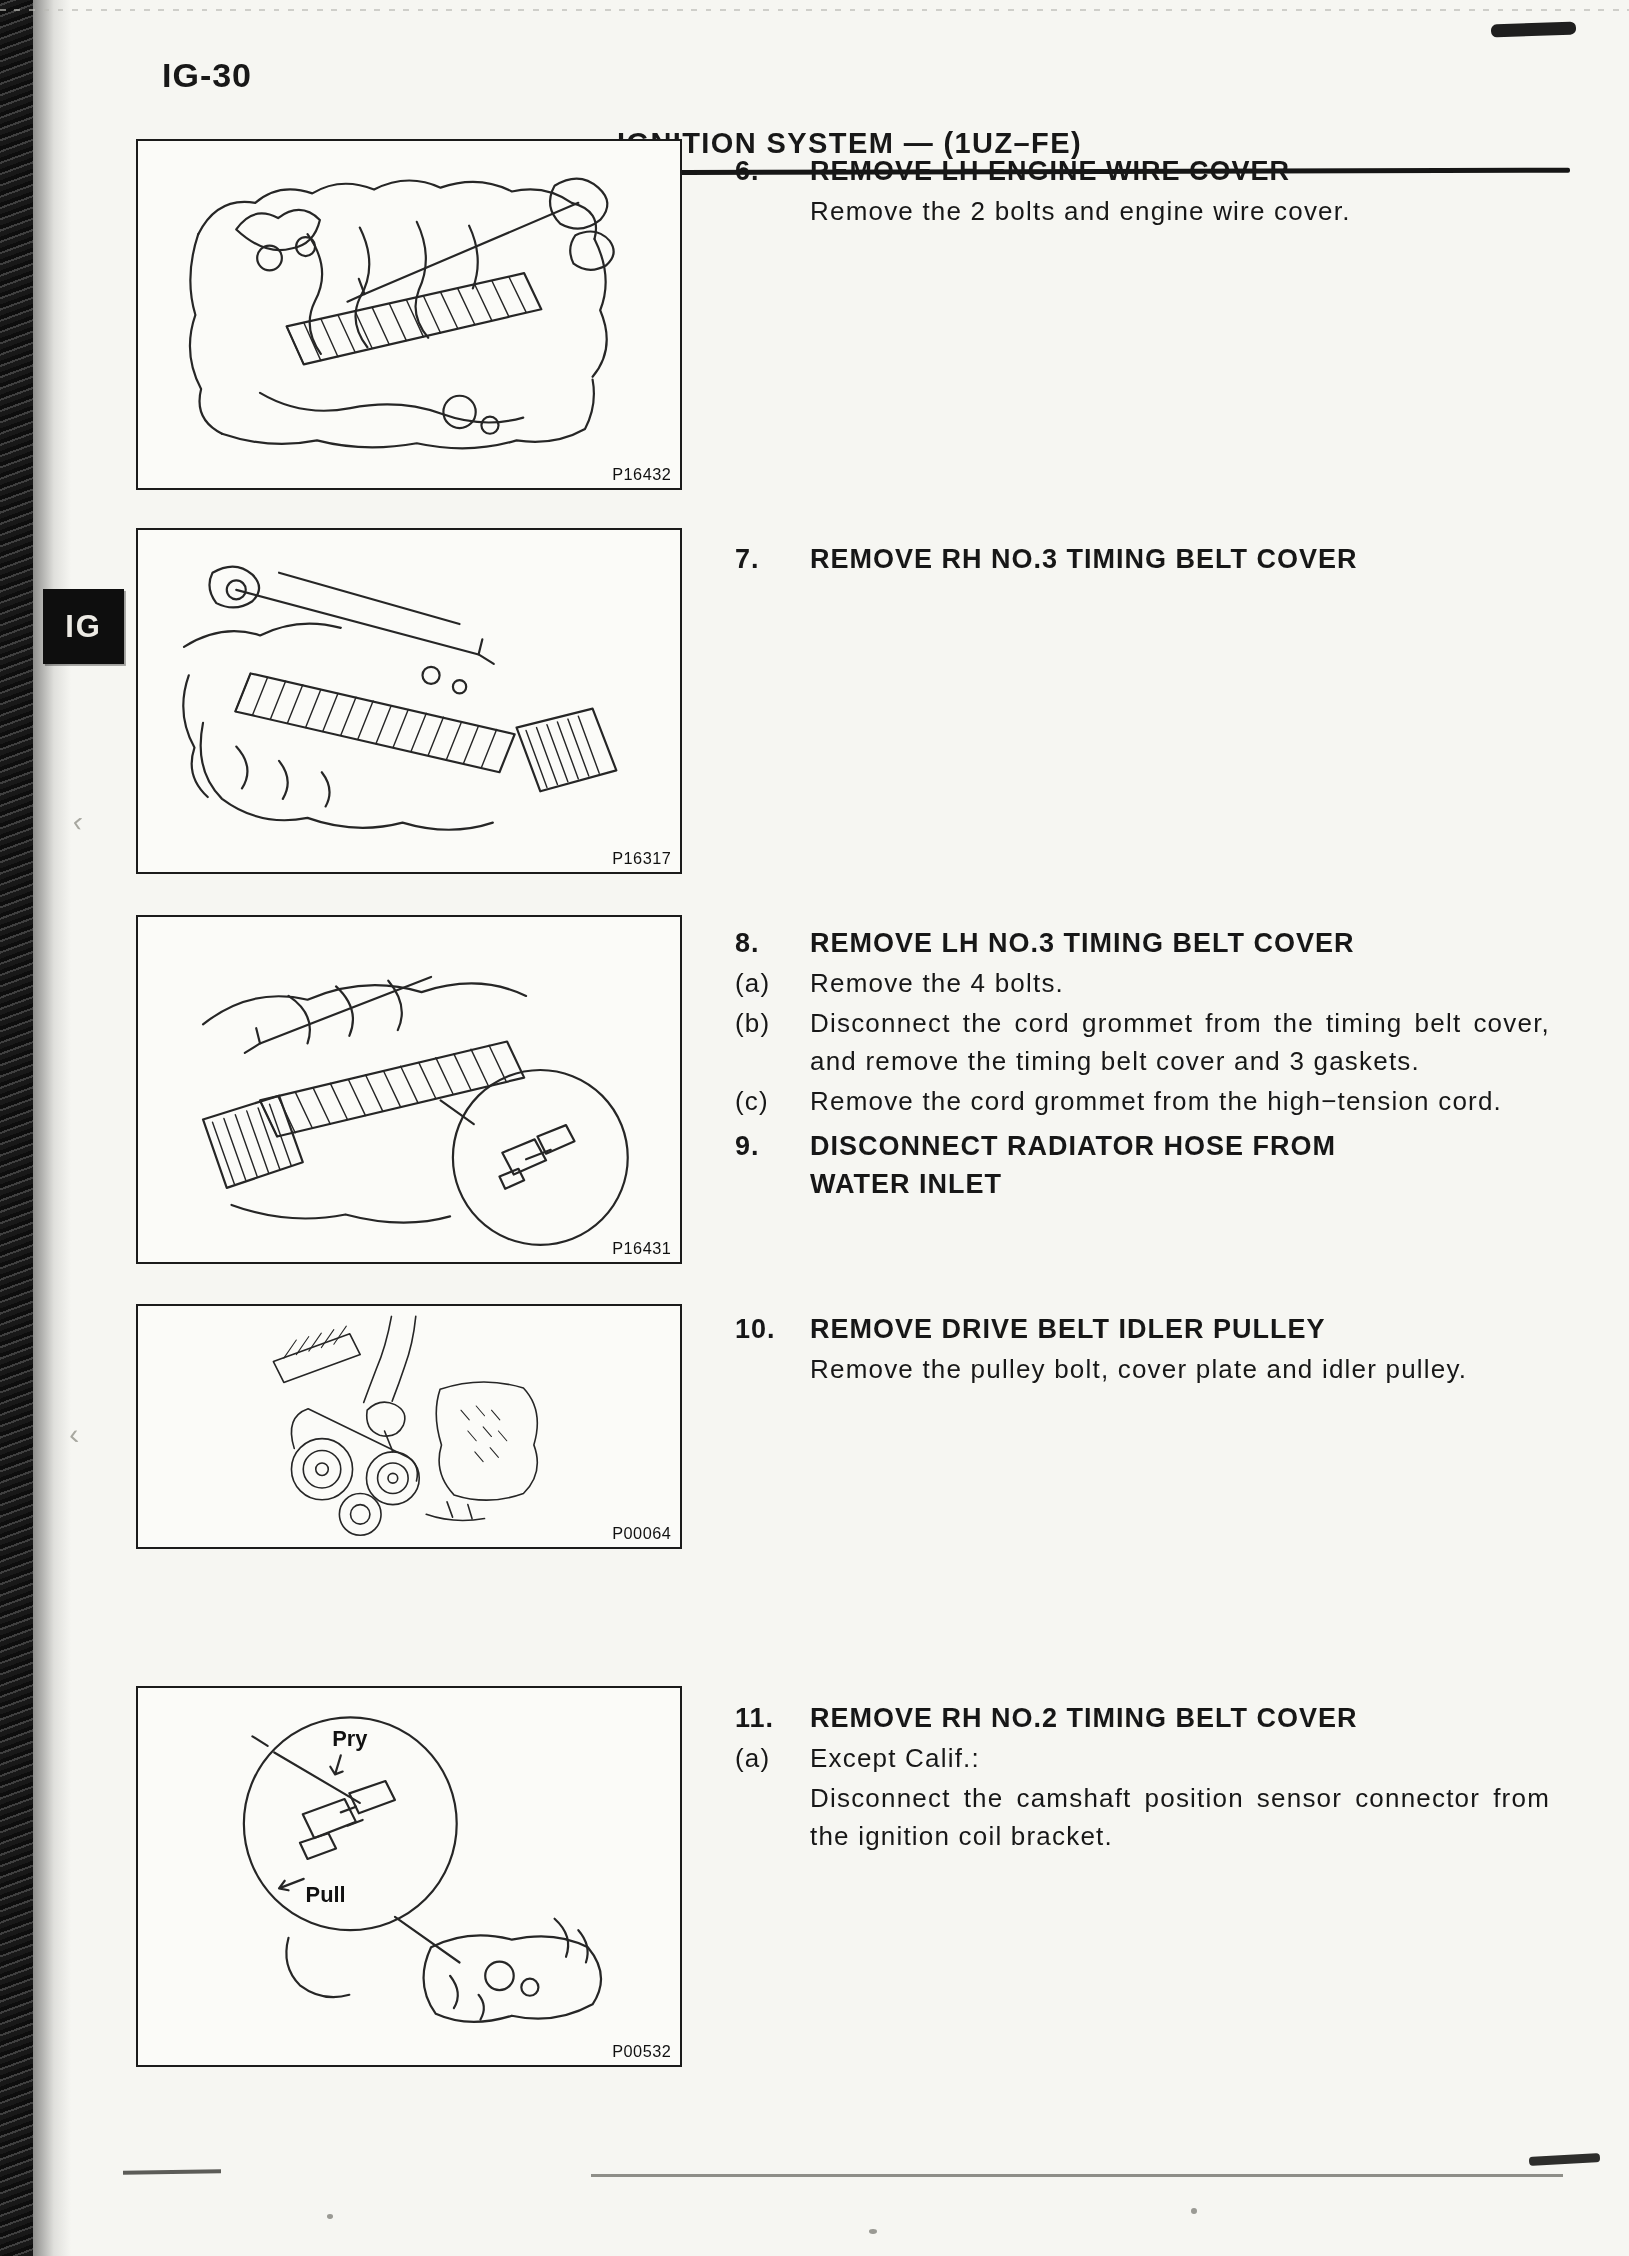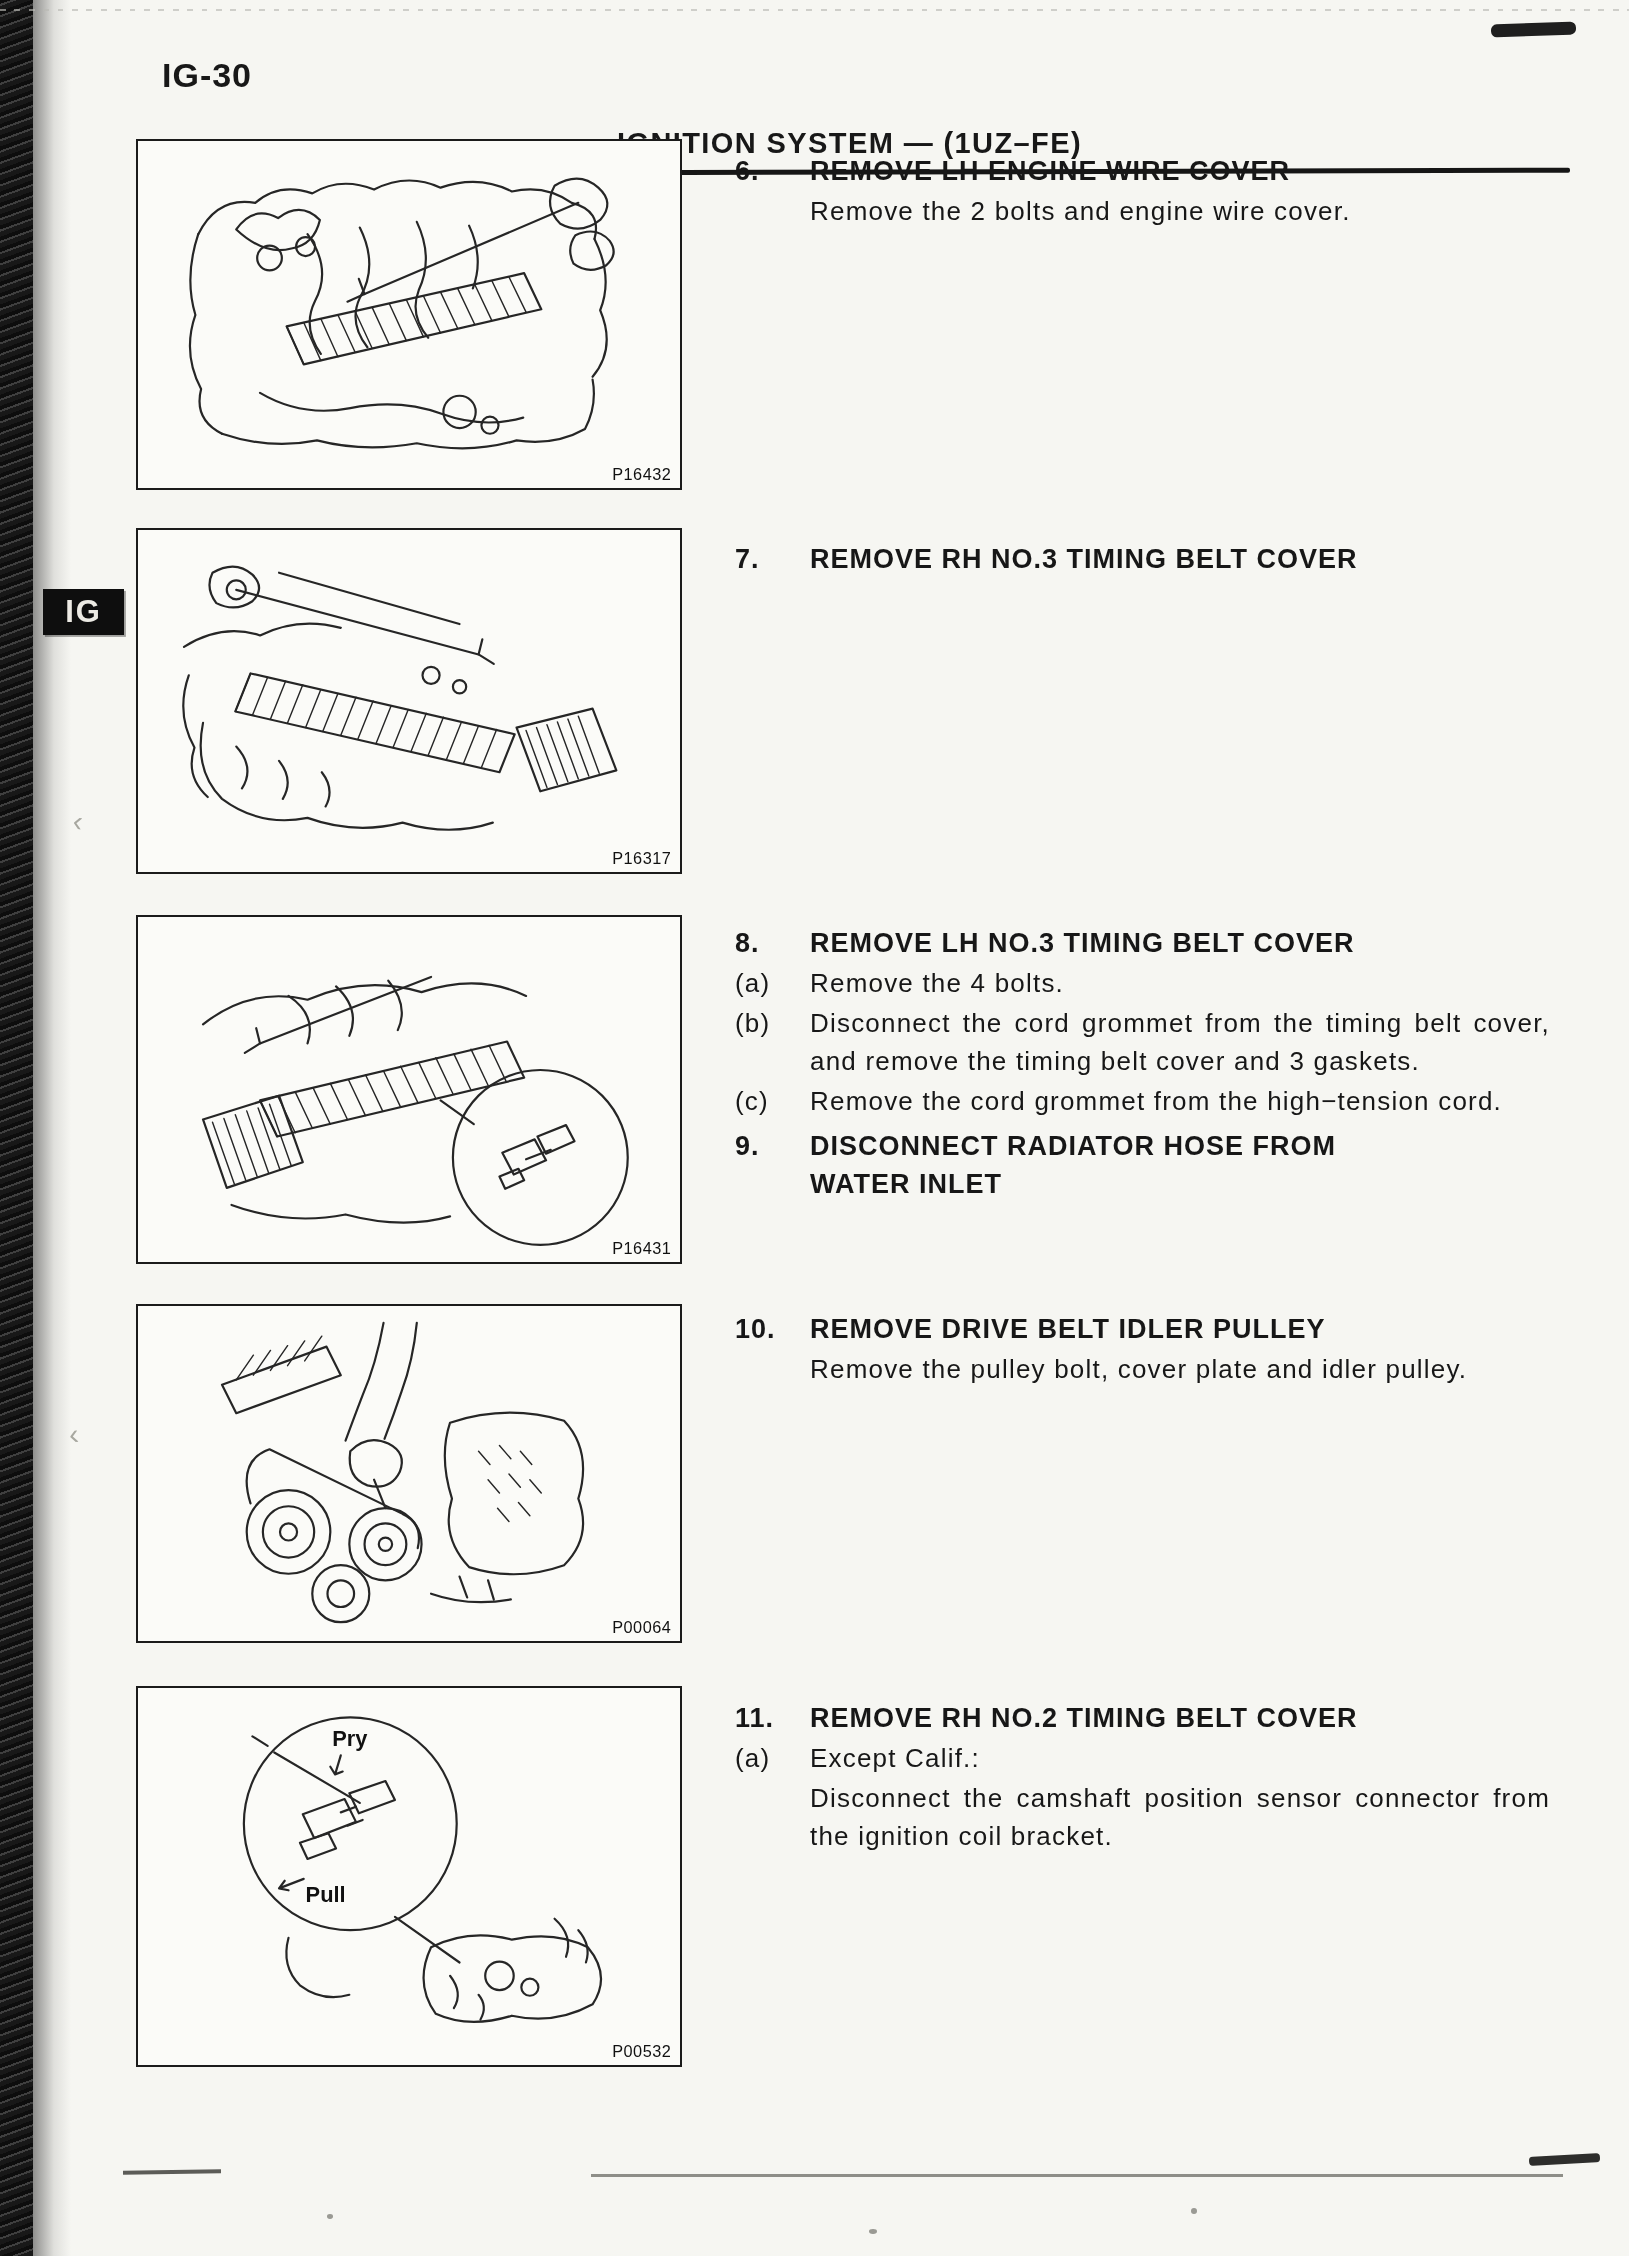--- a/index.html
+++ b/index.html
@@ -11,21 +11,21 @@
   
   .binding {
     position:absolute; left:0; top:0; width:33px; height:100%;
     background:repeating-linear-gradient(160deg,#0d0d0d 0 3.8px,#3f3f3f 3.8px 5.8px,#181818 5.8px 10.6px);
   }
   .binding-fade {
     position:absolute; left:33px; top:0; width:38px; height:100%;
     background:linear-gradient(90deg, rgba(40,40,40,.5), rgba(120,120,118,.18) 55%, rgba(246,246,242,0));
   }
   .ig-tab {
-    position:absolute; left:43px; top:589px; width:81px; height:46px;
+    position:absolute; left:43px; top:589px; width:81px; height:75px;
     background:#0e0e0e; color:#eceae4; display:flex; align-items:center; justify-content:center;
     font-weight:bold; font-size:31px; letter-spacing:1.9px;
     box-shadow:1.9px 1.9px 0 rgba(0,0,0,.35);
   }
   
   .page-code { position:absolute; left:162px; top:56px; font-size:34px; font-weight:bold; letter-spacing:1px; }
   .header-title { position:absolute; left:617px; top:127px; font-size:29px; font-weight:bold; letter-spacing:1.4px; white-space:nowrap; }
   .header-rule { position:absolute; left:605px; top:169px; width:965px; height:4.8px; background:#161616; transform:rotate(-0.15deg); border-radius:1.9px; }
   
   .figure {
@@ -159,21 +159,21 @@
         <path d="M310,190 L345,215"></path>
         <path d="M375,245 l34,-14 l12,22 l-34,15 Z"></path>
         <path d="M412,228 l30,-12 l9,17 l-30,13 Z"></path>
         <path d="M372,270 l20,-8 l6,12 l-20,9 Z"></path>
         <path d="M400,252 l26,-10"></path>
       </g>
     </svg>
     <div class="figure-code">P16431</div>
   </div>
 
-  <div class="figure" style="top:1304px; height:339px;">
+  <div class="figure" style="top:1304px; height:245px;">
     <svg viewBox="0 0 562 347">
       <g class="sketch">
         <path d="M250,15 q-8,44 -22,76 q-10,26 -18,48"></path>
         <path d="M285,15 q-4,40 -16,72 q-8,24 -18,50"></path>
         <path d="M215,150 q18,-18 40,-8 q20,10 12,30 q-10,20 -34,14 q-22,-8 -18,-36 Z"></path>
         <path d="M240,180 L252,210"></path>
         <circle cx="150" cy="235" r="44"></circle>
           <circle cx="150" cy="235" r="27"></circle>
           <circle cx="150" cy="235" r="9"></circle>
         <circle cx="252" cy="248" r="38"></circle>

